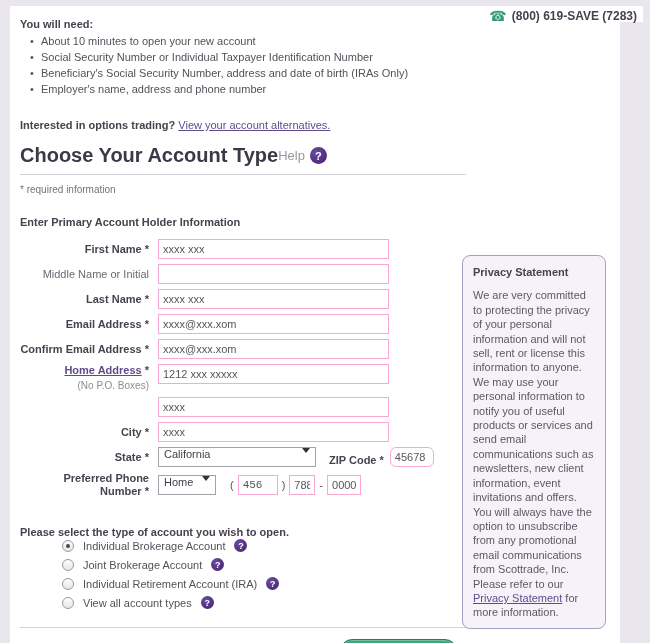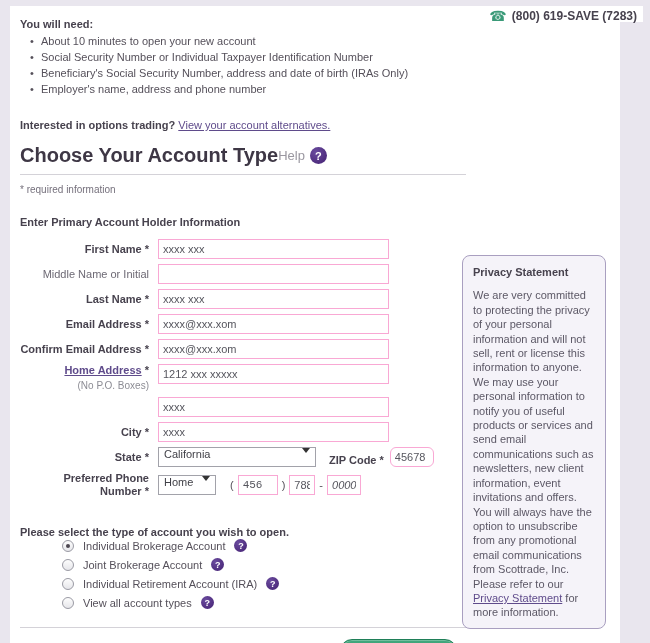--- a/index.html
+++ b/index.html
@@ -192,21 +192,21 @@
           <span class="flabel">Preferred Phone Number *</span>
           <span class="select" style="width:58px">
             <span>Home</span>
             <span class="arrow"></span>
           </span>
           <span class="sep" style="margin-left:14px">(</span>
           <input class="text" type="text" style="width: 40px; font-family: Liberation Mono, monospace;" value="456">
           <span class="sep">)</span>
           <input class="text" type="text" style="width: 26px;" value="788">
           <span class="sep">-</span>
-          <input class="text" type="text" style="width: 34px; font-style: italic;" value="0000">
+          <input class="text" type="text" style="width: 34px;" value="0000">
         </div>
       </div>
 
       <div class="acct-prompt">Please select the type of account you wish to open.</div>
 
       <div class="radio-row">
         <span class="radio selected"></span>
         <span class="radio-label">Individual Brokerage Account</span>
         <span class="mini-help">?</span>
       </div>

